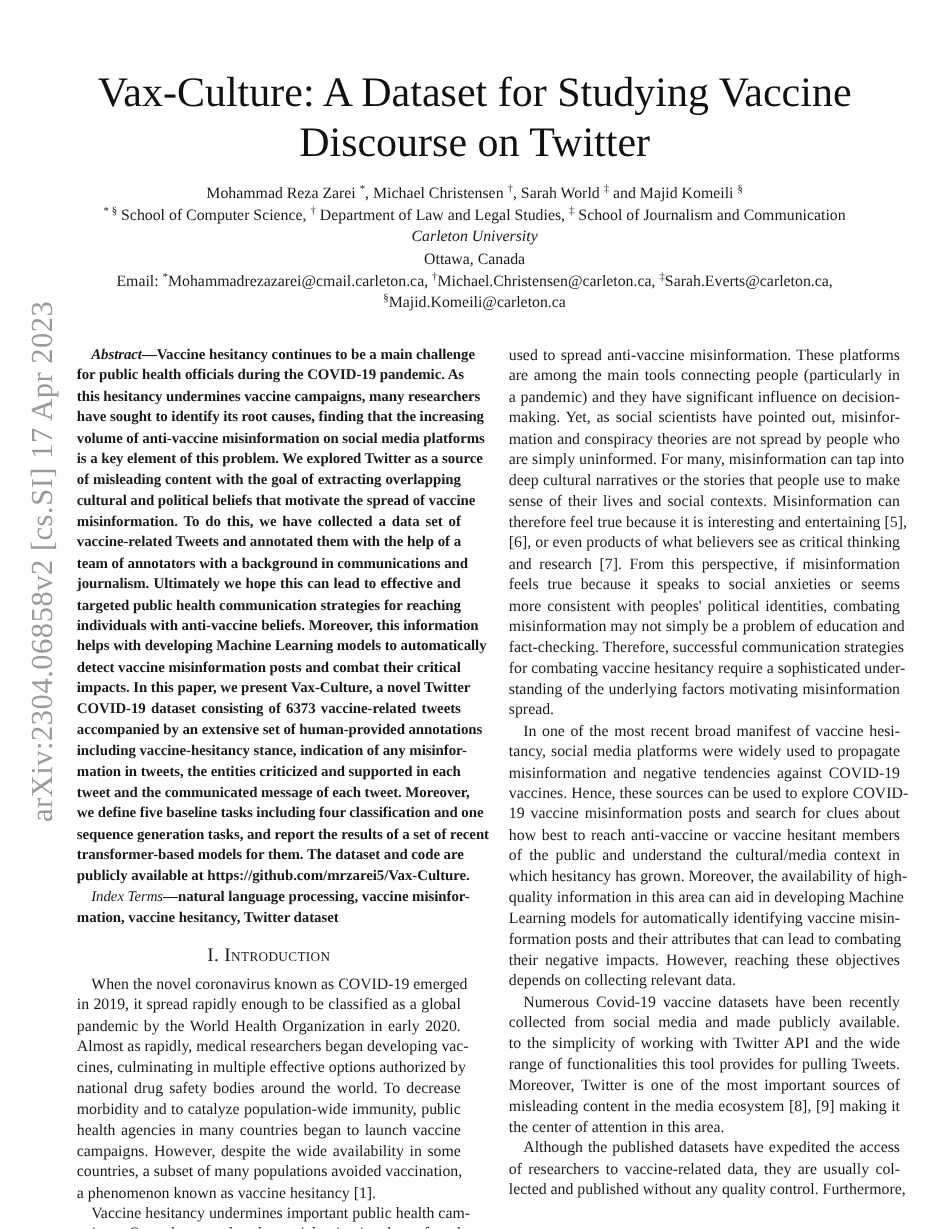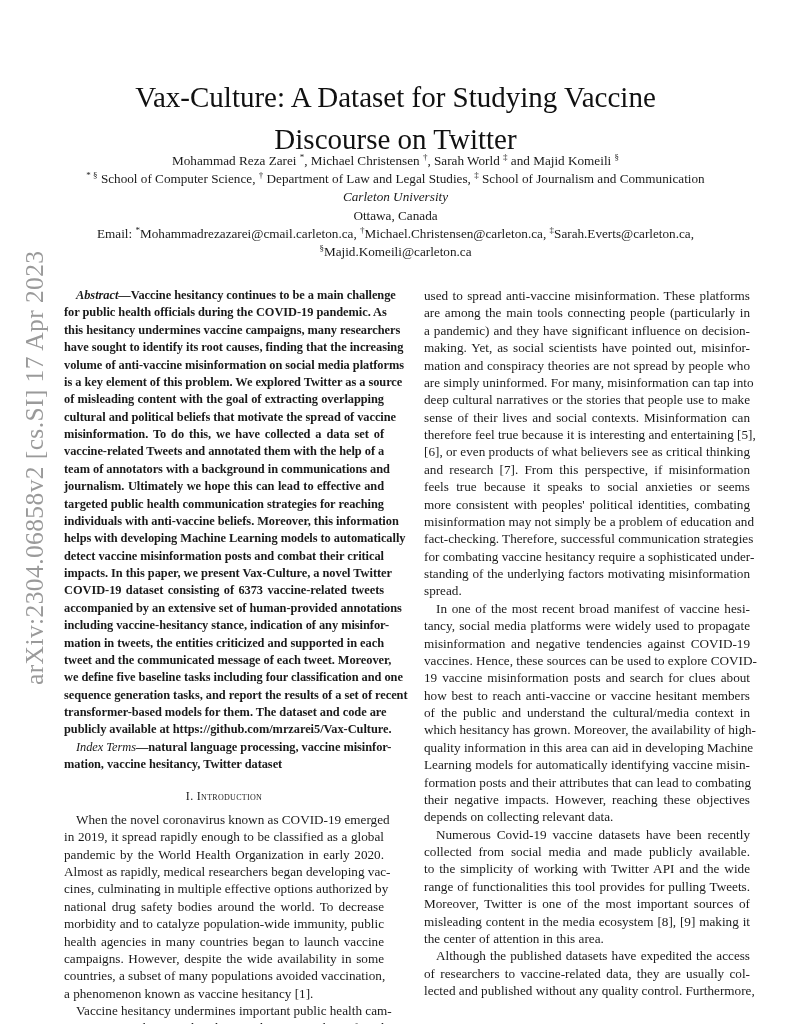--- a/index.html
+++ b/index.html
@@ -1,37 +1,37 @@
 <!DOCTYPE html>
 <html><head>
 <meta charset="utf-8">
 <style>
   html, body { margin:0; padding:0; background:#ffffff; }
   body { width:791px; height:1024px; position:relative; overflow:hidden;
          font-family:"Liberation Serif", "DejaVu Serif", serif; color:#1a1a1a; }
-  .title { position:absolute; left:60px; width:671px; top:76px; text-align:center;
-           font-size:29px; line-height:42px; color:#111; }
+  .title { position:absolute; left:60px; width:671px; top:56px; text-align:center;
+           font-size:35px; line-height:42px; color:#111; }
   .authors { position:absolute; left:40px; width:711px; top:152px; text-align:center;
              font-size:13.2px; line-height:18.2px; color:#1a1a1a; }
   .authors div { white-space:nowrap; }
   .authors .it { }
   sup { font-size:9px; vertical-align:5px; line-height:0; }
   .arxiv { position:absolute; left:-170px; top:455px; width:420px; height:40px;
            transform:rotate(-90deg); transform-origin:center center;
            font-size:25.5px; color:#9a9a9a; text-align:center; white-space:nowrap;
            letter-spacing:0.4px; font-family:"Liberation Serif", serif; }
   .col { position:absolute; font-size:13.2px; line-height:17.38px; text-align:justify; }
   .left { left:64px; width:320px; top:287px; }
   .right { left:424px; width:326px; top:287px; }
   .line { display:block; text-align:justify; text-align-last:justify; white-space:nowrap; overflow:visible; height:17.38px; }
   .line.last { text-align-last:left; }
   .line.indent { padding-left:12px; }
   .bold { font-weight:bold; }
   .abs { font-size:12.4px; letter-spacing:-0.05px; }
-  .heading { display:block; text-align:center; height:17.38px; margin-top:14px; margin-bottom:6px; font-size:12px; letter-spacing:0.3px; }
+  .heading { display:block; text-align:center; height:17.38px; margin-top:14px; margin-bottom:6px; font-size:16px; letter-spacing:0.3px; }
   .heading .sc { font-variant:small-caps; }
   .it { font-style:italic; }
 </style>
 </head>
 <body>
 
 <div class="title">
   <div>Vax-Culture: A Dataset for Studying Vaccine</div>
   <div>Discourse on Twitter</div>
 </div>

